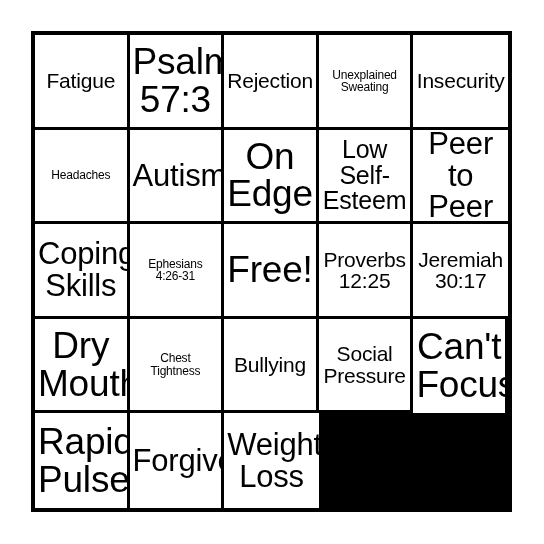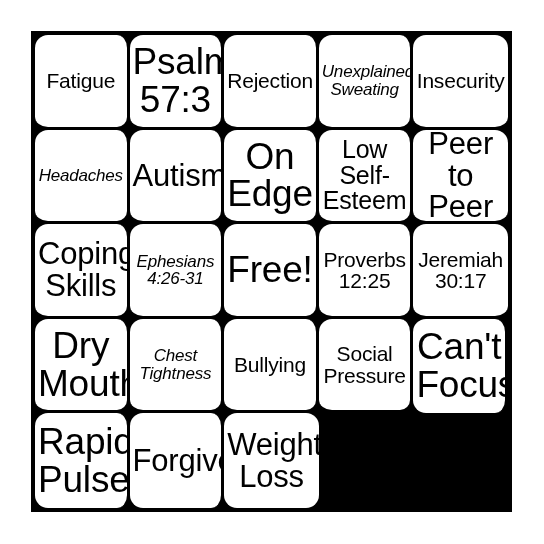--- a/index.html
+++ b/index.html
@@ -38,35 +38,34 @@
     box-sizing: border-box;
     background: #ffffff;
     border-right: 3px solid #000000;
     border-bottom: 3px solid #000000;
     display: flex;
     align-items: center;
     justify-content: center;
     text-align: center;
     overflow: hidden;
     padding: 1px 3px;
-    border-radius: 13px;
   }
 
   .bingo-cell.col-last { border-right: none; }
   .bingo-cell.row-last { border-bottom: none; justify-content: center; }
 
   .cell-text {
     display: block;
     width: 100%;
     line-height: 1.02;
     color: #000000;
     letter-spacing: -0.2px;
     white-space: pre-line;
   }
-  .fs-sm   { font-size: 17px; font-style: italic; }
+  .fs-sm   { font-size: 12px; }
   .fs-md   { font-size: 21px; }
   .fs-lg   { font-size: 25px; }
   .fs-xl   { font-size: 31px; }
   .fs-xxl  { font-size: 37px; }
 </style>
 </head>
 <body>
 
 <div id="bingo-page">
   <div id="bingo-card">

